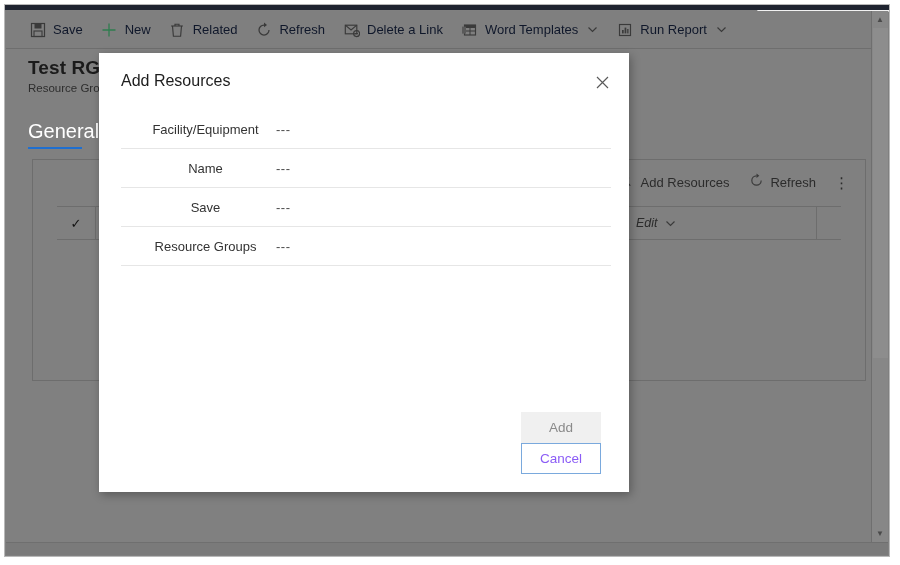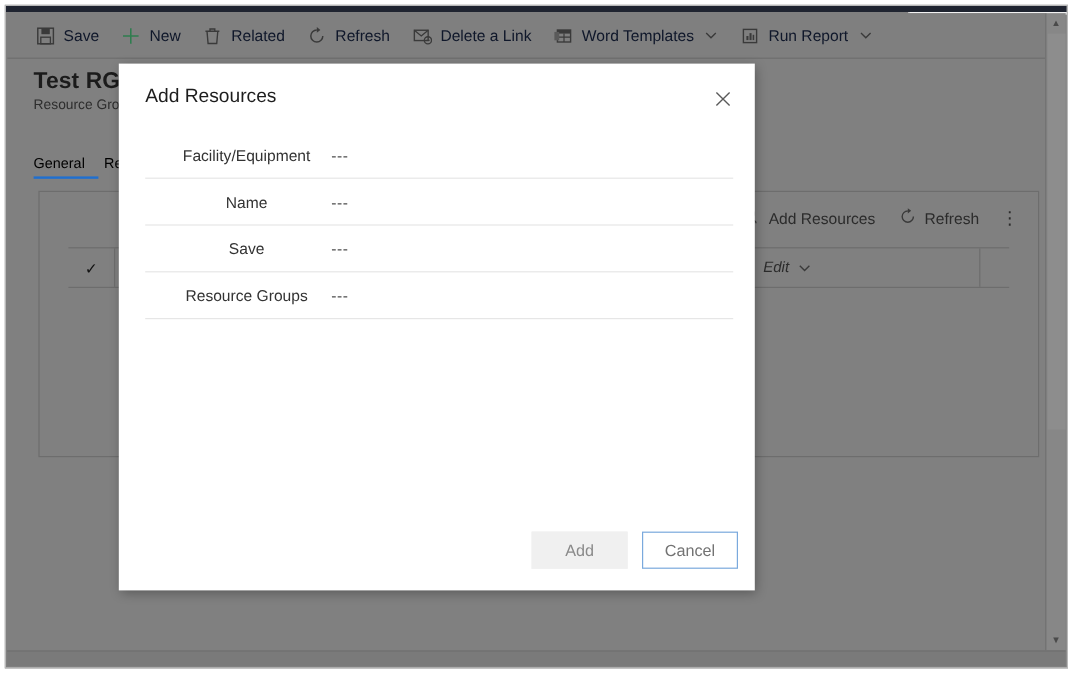--- a/index.html
+++ b/index.html
@@ -117,22 +117,22 @@
   
   #tab-strip {
     position: absolute;
     left: 22px;
     top: 108px;
     display: flex;
     align-items: flex-end;
     height: 30px;
   }
   .tab-item {
-    font-size: 12px;
-    color: #000000;
+    font-size: 20px;
+    color: #ffffff;
     padding: 0 16px 6px 0;
     position: relative;
     cursor: default;
   }
   .tab-item.active::after {
     content: "";
     position: absolute;
     left: 0;
     bottom: 0;
     width: 54px;
@@ -307,45 +307,46 @@
     padding-left: 14px;
     box-sizing: border-box;
   }
   .field-value {
     font-size: 13px;
     color: #4a4a4a;
     letter-spacing: .5px;
   }
   #dialog-footer {
     position: absolute;
-    right: 14px;
+    right: 28px;
     bottom: 18px;
     display: flex;
     align-items: flex-end;
+    flex-direction: column;
   }
   .dlg-btn {
     min-width: 80px;
     height: 31px;
     font-size: 13.5px;
     font-family: "Liberation Sans", sans-serif;
     display: flex;
     align-items: center;
     justify-content: center;
     box-sizing: border-box;
     cursor: default;
     margin-left: 12px;
   }
   #btn-add {
     background: #f0f0f0;
     color: #8a8a8a;
     border: 1px solid #f0f0f0;
   }
   #btn-cancel {
     background: #ffffff;
-    color: #737373;
+    color: #8b5cf6;
     border: 1px solid #7aa9dd;
   }
 </style>
 </head>
 <body>
 
 <div id="app-window">
 
   <div id="chrome-top-strip"></div>
   <div id="title-bar"></div>

